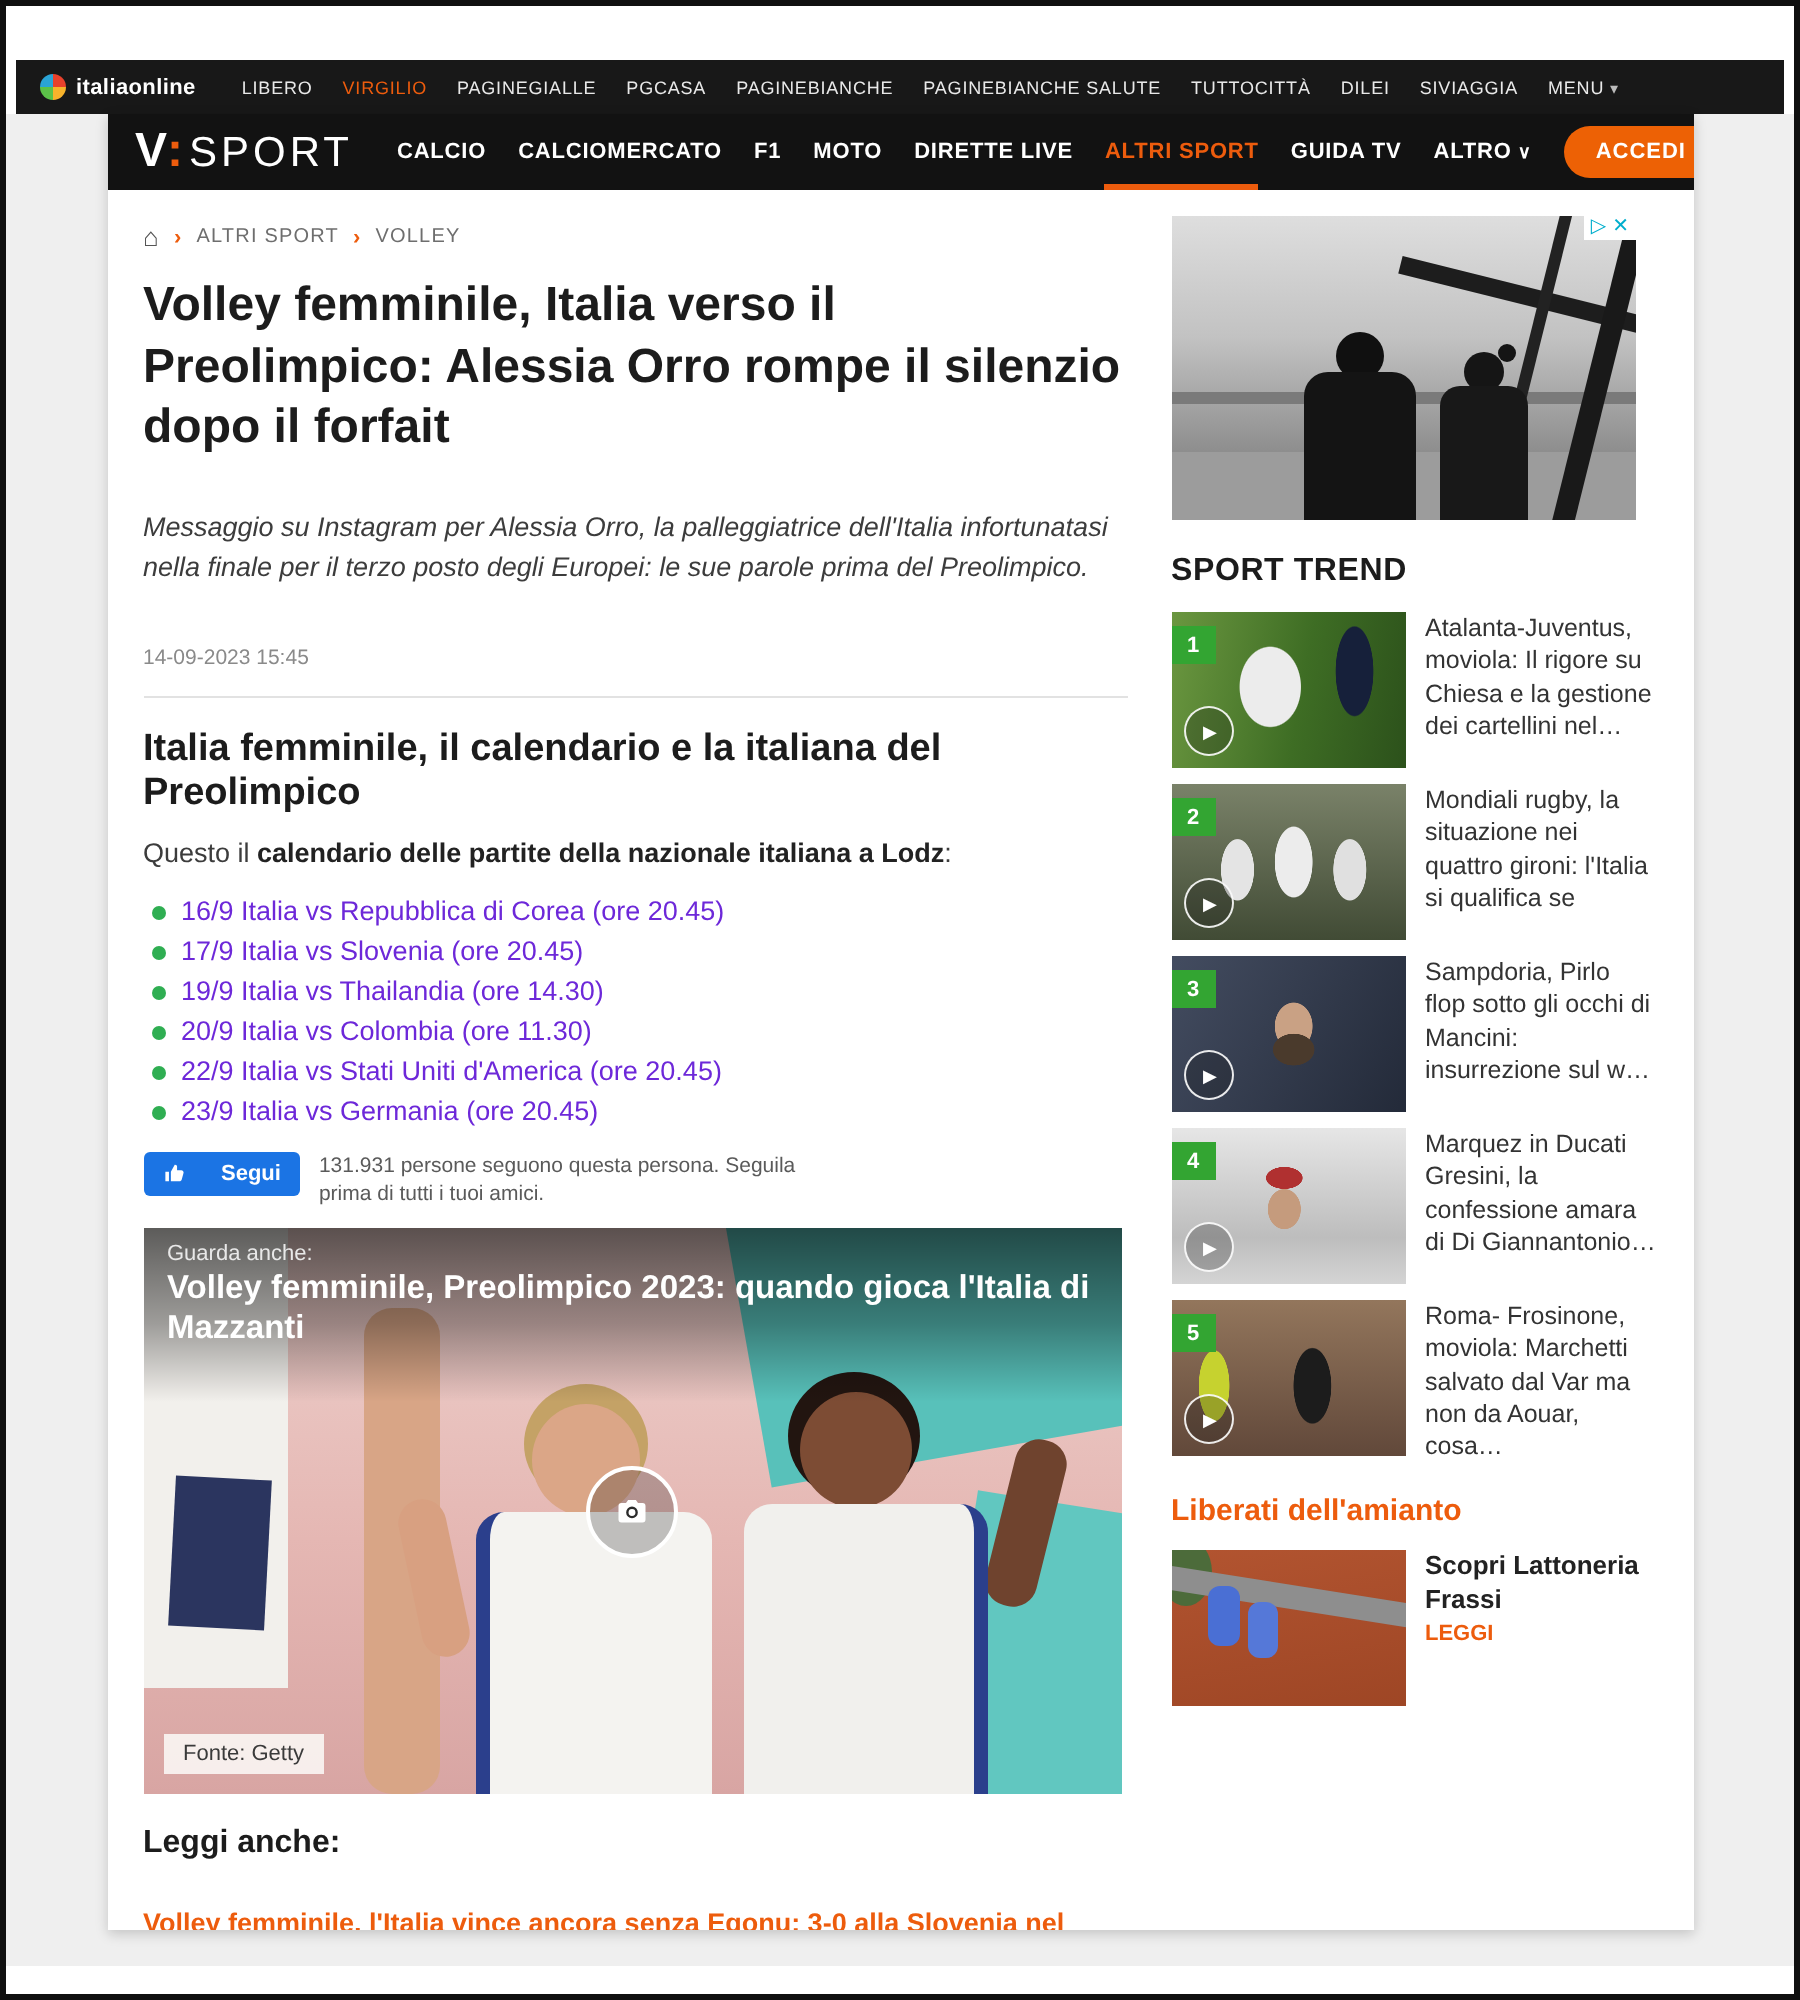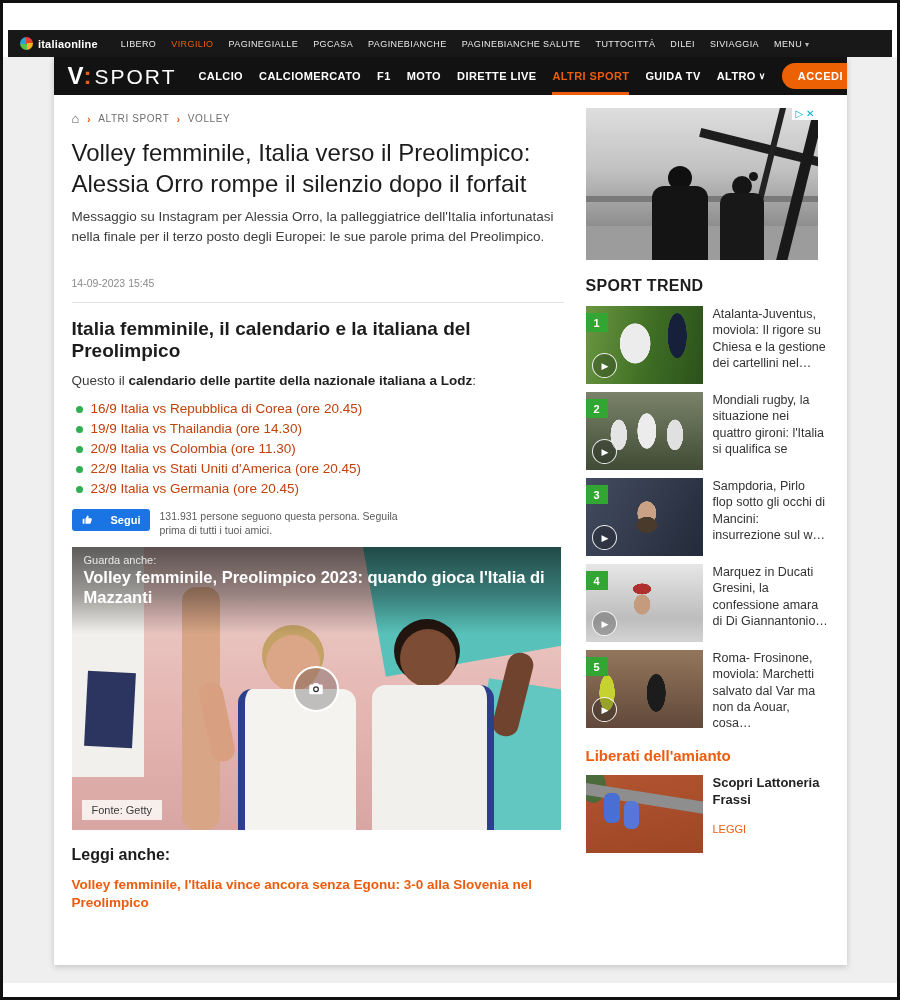--- a/index.html
+++ b/index.html
@@ -38,30 +38,30 @@
   .content { display:flex; padding:13px 18px 0 18px; gap:22px; }
   .main { width:492px; flex:0 0 492px; }
   .sidebar { flex:1; }
 
   
   .crumbs { display:flex; align-items:center; gap:7px; color:#6e6e6e; font-size:10px; letter-spacing:.6px; margin:4px 0 2px; }
   .crumb-sep { color:#ed5c0d; font-weight:bold; font-size:11px; }
   .home-ico { color:#555; font-size:13px; line-height:1; cursor:pointer; }
   .crumb { cursor:pointer; }
 
-  h1.title { font-size:24px; line-height:1.28; color:#1c1c1c; font-weight:normal; margin:13px 0 8px; }
-  .lede { font-size:13.5px; line-height:1.45; color:#3c3c3c; }
+  h1.title { font-size:24px; line-height:1.28; color:#1c1c1c; font-weight:bold; margin:13px 0 24px; }
+  .lede { font-size:13.5px; line-height:1.45; color:#3c3c3c;font-style:italic; }
   .date { font-size:10.5px; color:#8a8a8a; margin-top:30px; }
   .divider { border-top:1px solid #e2e2e2; margin:13px 0 0; }
   h2.section { font-size:19px; color:#1c1c1c; font-weight:bold; margin:15px 0 9px; }
   .intro { font-size:13.5px; color:#3c3c3c; line-height:1.45; }
   .intro b { color:#222; }
 
   ul.sched { list-style:none; margin:9px 0 10px 4px; }
-  ul.sched li { font-size:13.5px; color:#c2410c; line-height:1.48; padding-left:15px; position:relative; }
+  ul.sched li { font-size:13.5px; color:#6d28d9; line-height:1.48; padding-left:15px; position:relative; }
   ul.sched li::before { content:""; position:absolute; left:0; top:7px; width:7px; height:7px; border-radius:50%; background:#2fae52; }
 
   
   .fb { display:flex; align-items:flex-start; gap:9px; margin:9px 0 10px; }
   .fb-btn { display:flex; align-items:center; gap:18px; background:#1b74e4; color:#fff; font-size:11px; font-weight:bold;
     border:none; border-radius:3px; padding:5px 10px; cursor:pointer; }
   .fb-text { font-size:10.5px; color:#5a5a5a; line-height:1.35; width:255px; }
 
   
   .photo { position:relative; width:489px; height:283px; overflow:hidden; background:#e7bdb9; cursor:pointer; }
@@ -81,21 +81,21 @@
   .armB { left:428px; top:105px; width:26px; height:85px; border-radius:12px; background:#6f432e; transform:rotate(14deg); }
   .armA { left:133px; top:135px; width:24px; height:80px; border-radius:12px; background:#d8a081; transform:rotate(-12deg); }
   .ph-top { left:0; right:0; top:0; padding:7px 12px 26px; background:linear-gradient(180deg,rgba(0,0,0,.62) 0%,rgba(0,0,0,.35) 55%,rgba(0,0,0,0) 100%); }
   .ph-kicker { color:#e8e8e8; font-size:11px; margin-bottom:2px; }
   .ph-title { color:#fff; font-size:16.5px; font-weight:bold; line-height:1.2; }
   .cam-wrap { left:50%; top:50%; transform:translate(-50%,-50%); width:46px; height:46px; border-radius:50%;
     border:2px solid #fff; background:rgba(30,30,30,.25); display:flex; align-items:center; justify-content:center; }
   .fonte { left:10px; bottom:10px; background:rgba(250,248,246,.88); color:#3a3a3a; font-size:11px; padding:4px 10px; }
 
   
-  .leggi-h { font-size:16px; font-weight:bold; color:#1c1c1c; margin:16px 0 12px; }
+  .leggi-h { font-size:16px; font-weight:bold; color:#1c1c1c; margin:16px 0 22px; }
   .rel-link { display:block; font-size:13.5px; font-weight:bold; color:#ed5c0d; line-height:1.32; margin:10px 0; cursor:pointer; }
 
   
   .ad { position:relative; width:232px; height:152px; overflow:hidden; background:#bdbdbd; cursor:pointer; }
   .ad-sky { position:absolute; inset:0; background:linear-gradient(180deg,#dedede 0%,#c2c2c2 40%,#8d8d8d 78%,#a8a8a8 100%); }
   .ad-ground { position:absolute; left:0; right:0; bottom:0; height:34px; background:#9c9c9c; }
   .ad-horiz { position:absolute; left:0; right:0; bottom:58px; height:6px; background:#7a7a7a; }
   .ad-bar1 { position:absolute; right:14px; top:-20px; width:11px; height:210px; background:#191919; transform:rotate(14deg); }
   .ad-bar2 { position:absolute; right:52px; top:-30px; width:6px; height:220px; background:#222; transform:rotate(14deg); }
   .ad-bar3 { position:absolute; right:-30px; top:38px; width:150px; height:9px; background:#1d1d1d; transform:rotate(14deg); }
@@ -137,21 +137,21 @@
   .promo-h { font-size:15px; font-weight:bold; color:#ed5c0d; margin:16px 0 11px; }
   .promo { display:flex; gap:10px; cursor:pointer; }
   .promo-img { position:relative; width:117px; height:78px; flex:0 0 117px; overflow:hidden;
     background:linear-gradient(170deg,#b5array 0,#a04726 100%);
     background:linear-gradient(170deg,#b25430 0%,#9e4625 100%); }
   .roof { position:absolute; left:-12px; top:18px; width:150px; height:12px; background:#8e8e8e; transform:rotate(9deg); }
   .worker1 { position:absolute; left:18px; top:18px; width:16px; height:30px; border-radius:6px; background:#4a6fd4; }
   .worker2 { position:absolute; left:38px; top:26px; width:15px; height:28px; border-radius:6px; background:#5578d8; }
   .tree { position:absolute; left:-6px; top:-6px; width:26px; height:34px; border-radius:50%; background:#4c6b3a; }
   .promo-title { font-size:13px; font-weight:bold; color:#222; line-height:1.25; }
-  .promo-cta { font-size:11px; font-weight:normal; color:#ed5c0d; margin-top:15px; cursor:pointer; }
+  .promo-cta { font-size:11px; font-weight:bold; color:#ed5c0d; margin-top:3px; cursor:pointer; }
 
   .bottom-strip { height:14px; background:#fff; }
 </style>
 </head>
 <body>
 
 <div class="frame">
   <div class="top-strip"></div>
 
   <div class="io-bar">
@@ -211,20 +211,21 @@
           <h1 class="title">Volley femminile, Italia verso il Preolimpico: Alessia Orro rompe il silenzio dopo il forfait</h1>
           <p class="lede">Messaggio su Instagram per Alessia Orro, la palleggiatrice dell'Italia infortunatasi nella finale per il terzo posto degli Europei: le sue parole prima del Preolimpico.</p>
           <div class="date">14-09-2023 15:45</div>
           <div class="divider"></div>
 
           <h2 class="section">Italia femminile, il calendario e la italiana del Preolimpico</h2>
           <p class="intro"><span>Questo il </span><b>calendario delle partite della nazionale italiana a Lodz</b><span>:</span></p>
 
           <ul class="sched">
             <li>16/9 Italia vs Repubblica di Corea (ore 20.45)</li>
+            <li>17/9 Italia vs Slovenia (ore 20.45)</li>
             <li>19/9 Italia vs Thailandia (ore 14.30)</li>
             <li>20/9 Italia vs Colombia (ore 11.30)</li>
             <li>22/9 Italia vs Stati Uniti d'America (ore 20.45)</li>
             <li>23/9 Italia vs Germania (ore 20.45)</li>
           </ul>
 
           <div class="fb">
             <button class="fb-btn">
               <svg width="11" height="11" viewBox="0 0 16 16">
                   <path fill="#fff" d="M1 7h2.6v7H1zM5 14h6.2c.8 0 1.5-.5 1.7-1.3l1.1-4A1.8 1.8 0 0 0 12.2 6H9.5V3.3C9.5 2.6 8.9 2 8.1 2h-.3L5 7z"></path>

